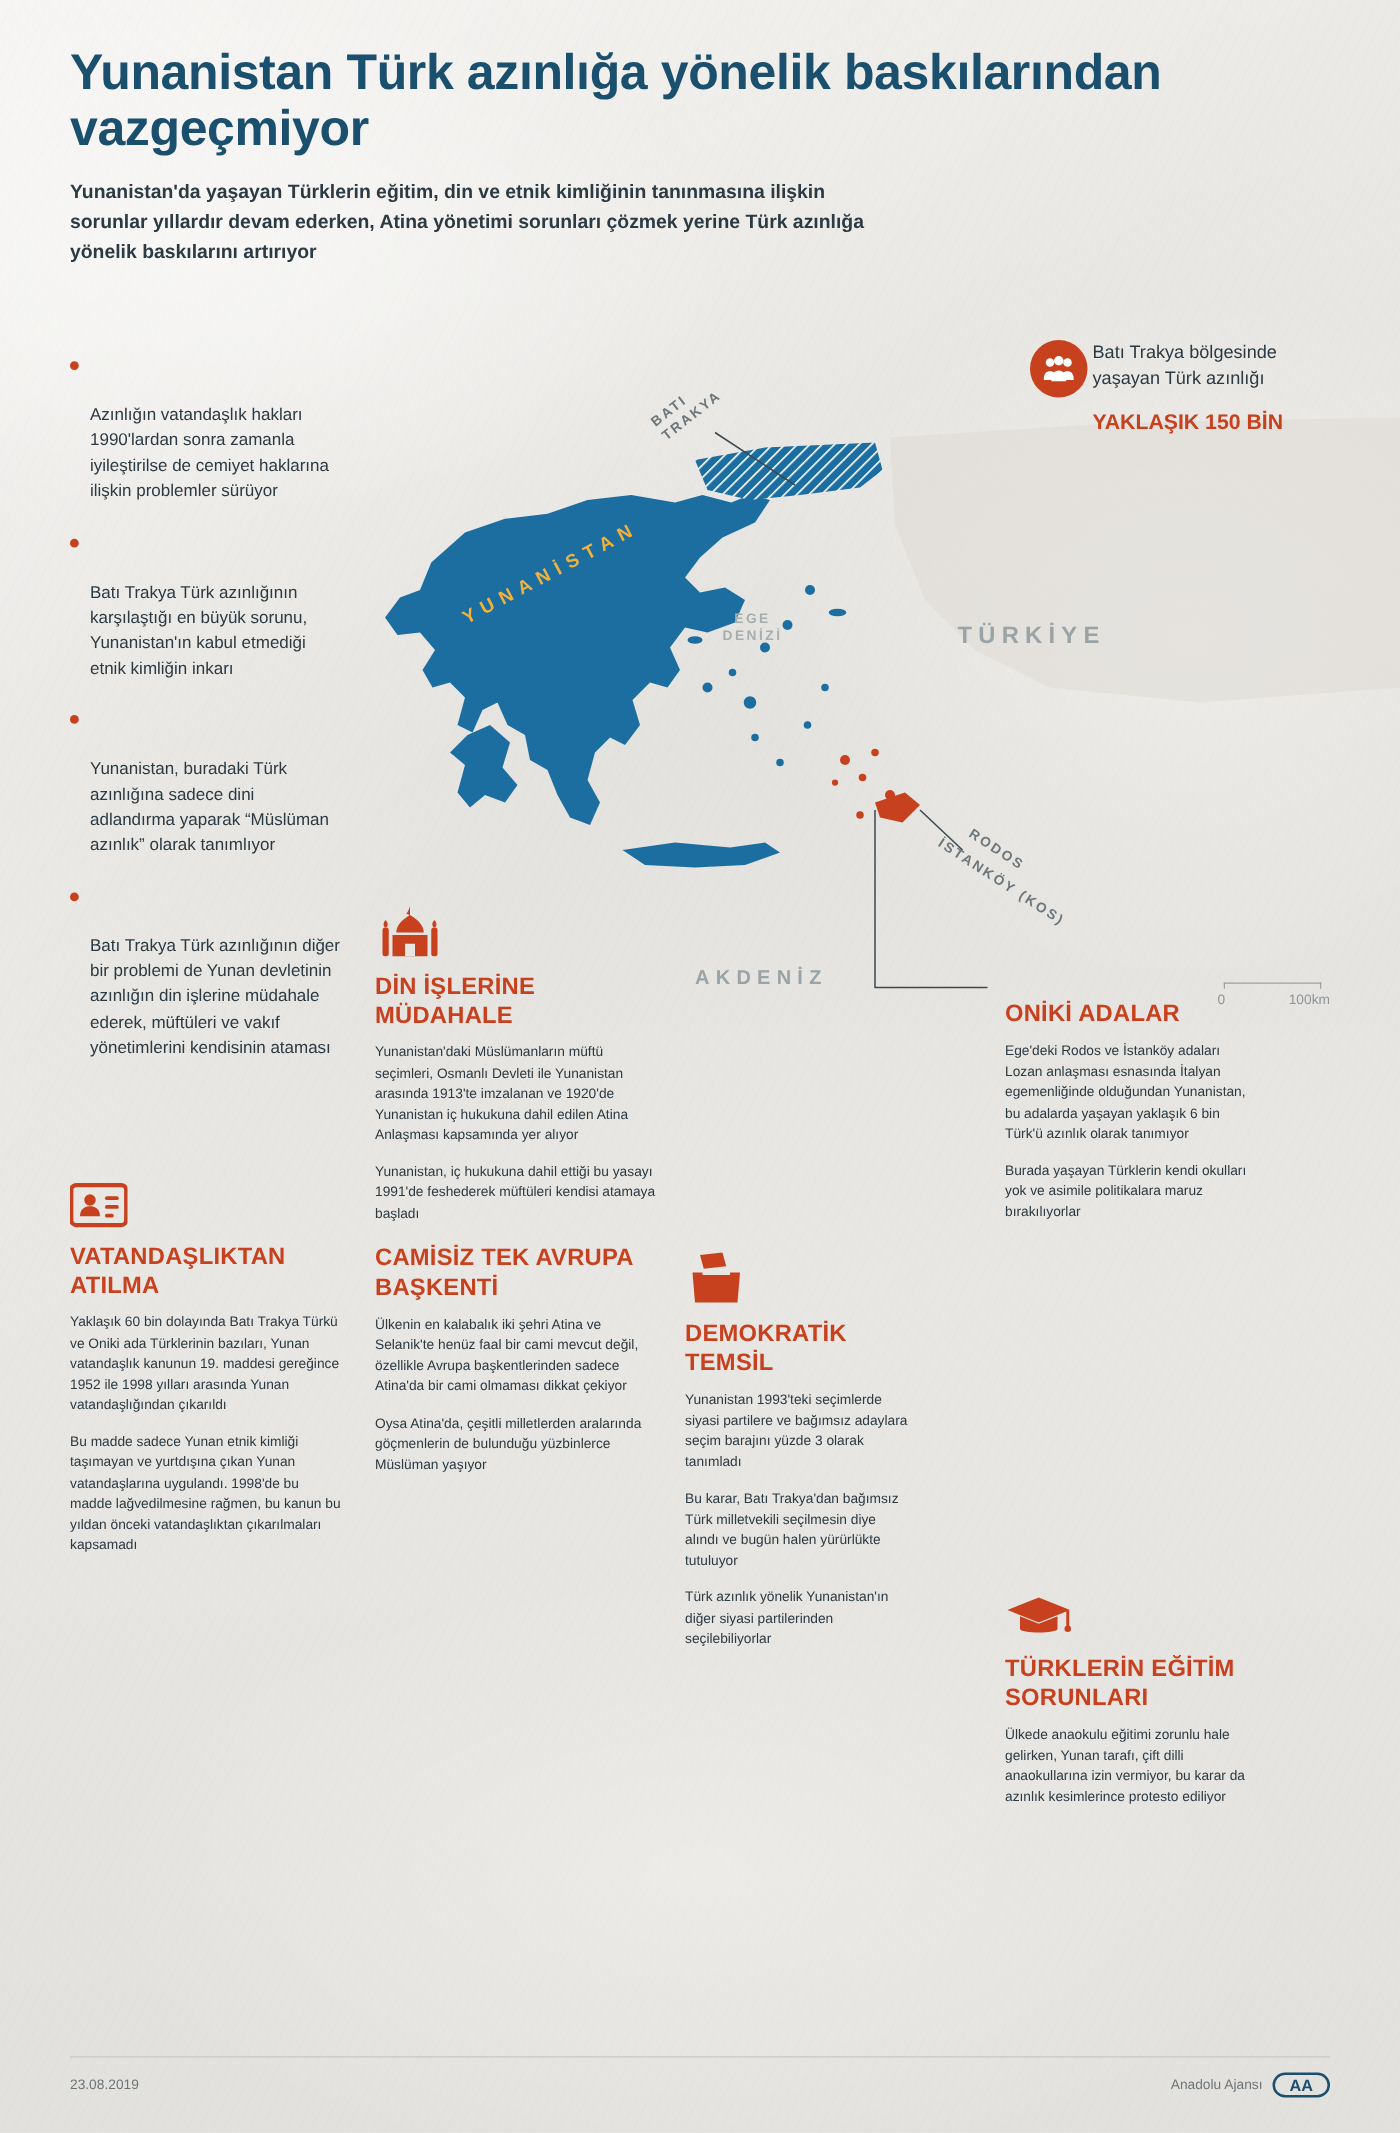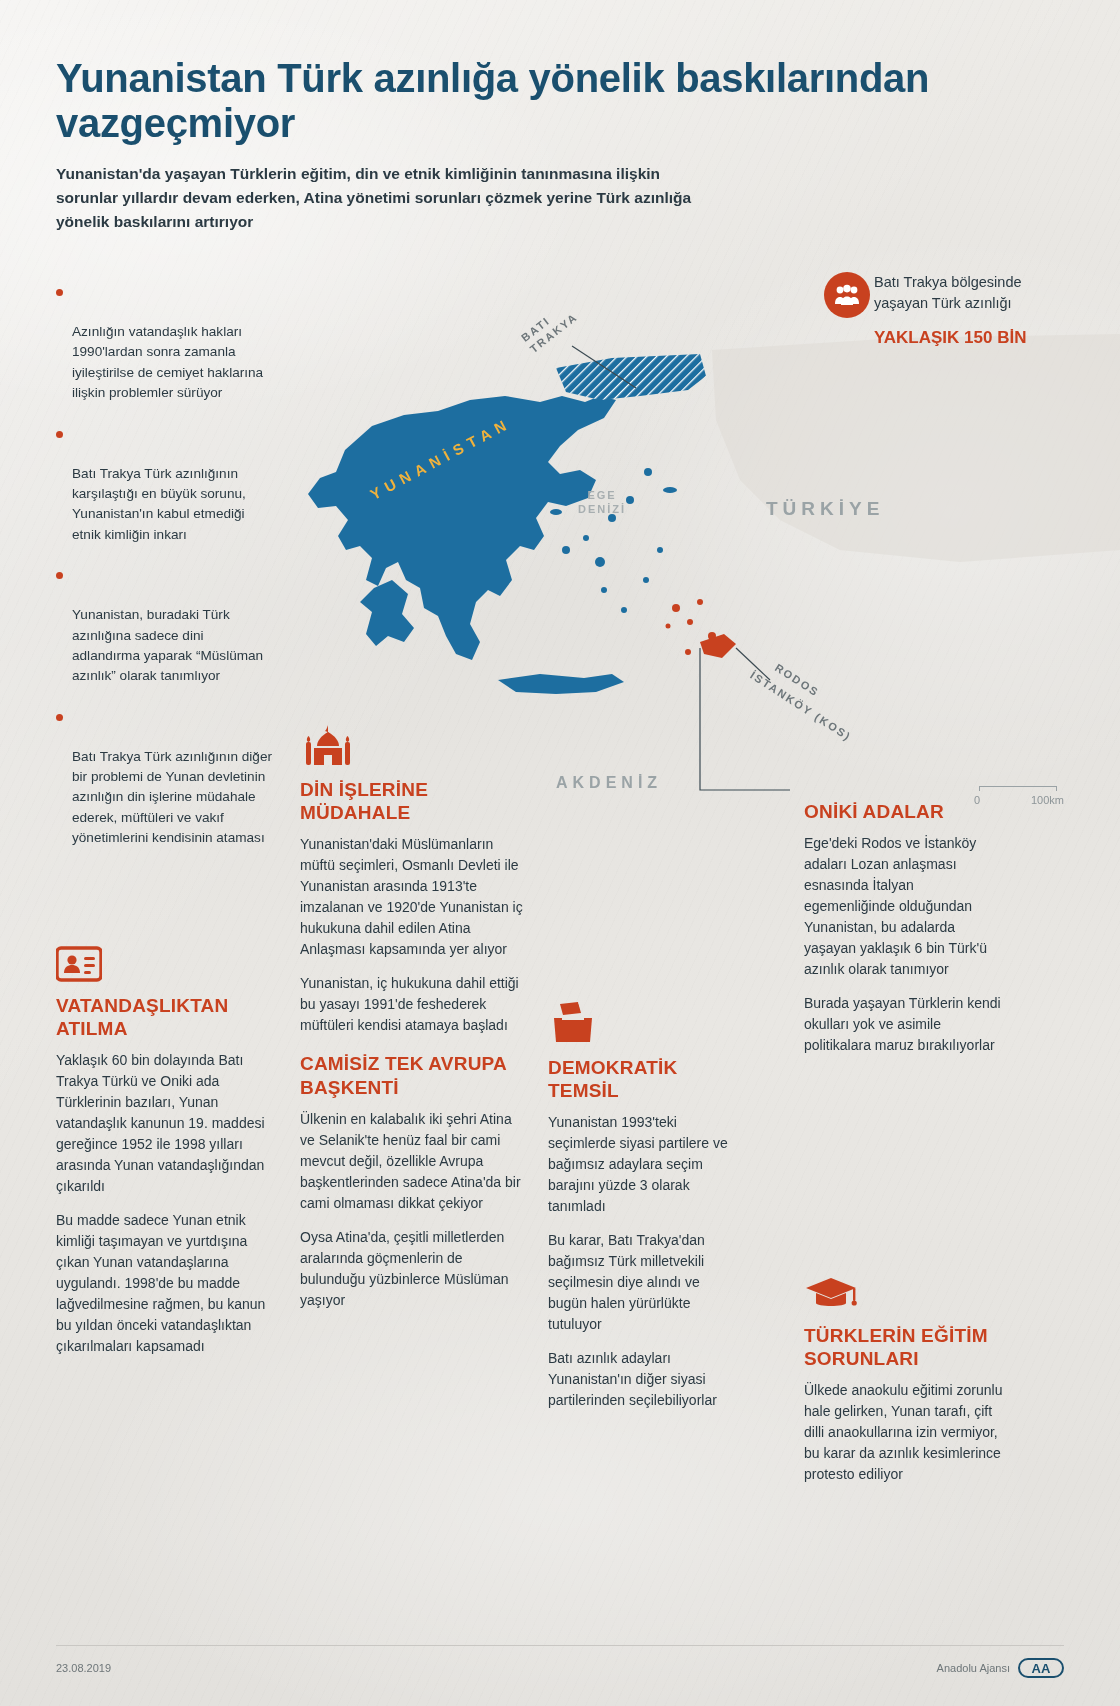--- a/index.html
+++ b/index.html
@@ -24,21 +24,21 @@
       radial-gradient(ellipse 600px 300px at 15% 12%, rgba(255,255,255,.45), transparent 70%),
       radial-gradient(ellipse 500px 400px at 85% 30%, rgba(255,255,255,.35), transparent 70%),
       radial-gradient(ellipse 700px 350px at 50% 88%, rgba(255,255,255,.3), transparent 70%),
       repeating-linear-gradient(115deg, rgba(0,0,0,0.012) 0px, rgba(0,0,0,0.012) 1px, transparent 1px, transparent 9px);
     pointer-events:none;
   }
 
   .wrap { position: relative; z-index: 3; padding: 0 56px; }
 
   
-  #header { padding-top: 56px; }
+  #header { padding-top: 36px; }
   .title {
     font-size: 40px; line-height: 1.12; font-weight: bold;
     color: #1a4f6e; letter-spacing: -0.3px;
   }
   .subtitle {
     margin-top: 16px;
     font-size: 15.5px; line-height: 1.55; color: #2b3a43; font-weight: 600;
     max-width: 650px;
   }
 
@@ -72,21 +72,21 @@
   .bullet { display: flex; gap: 9px; margin-bottom: 20px; }
   .dot { width: 7px; height: 7px; border-radius: 50%; background: #c8411f; margin-top: 7px; flex:0 0 7px; }
   .bullet p { font-size: 13.6px; line-height: 1.5; color: #2b3a43; margin-top: 40px; }
 
   
   .section { position: absolute; z-index: 5; }
   .sec-title {
     color: #c8411f; font-weight: bold; font-size: 19px; line-height: 1.22;
     margin: 10px 0 10px; letter-spacing: .2px;
   }
-  .body-p { font-size: 14px; line-height: 1.5; color: #2b3a43; margin-bottom: 13px; }
+  .body-p { font-size: 11px; line-height: 1.5; color: #2b3a43; margin-bottom: 13px; }
   .icon-wrap { height: 46px; display:flex; align-items:flex-end; }
 
   
   #scale { position: absolute; right: 56px; top: 786px; z-index: 5; color:#8d9598; font-size: 11px; }
   #scale .bar { width: 78px; height: 5px; border: 1px solid #9aa2a5; border-bottom:none; margin-bottom:3px;}
   #scale .lbls { display:flex; justify-content:space-between; width: 90px; margin-left:-5px;}
 
   
   #footer {
     position: absolute; left: 56px; right: 56px; bottom: 28px; z-index: 5;
@@ -257,21 +257,21 @@
       <svg width="50" height="46" viewBox="0 0 50 46" fill="#c8411f">
         <path d="M6,18 h38 l-2,24 h-34 z"></path>
         <rect x="14" y="16" width="22" height="4" fill="#e8e6e2"></rect>
         <path d="M12,4 l18,-2 l3,11 l-18,2 z"></path>
         <path d="M30,2 l6,5 l-3,3 z" fill="#e8e6e2"></path>
       </svg>
     </div>
     <div class="sec-title">DEMOKRATİK TEMSİL</div>
     <p class="body-p">Yunanistan 1993'teki seçimlerde siyasi partilere ve bağımsız adaylara seçim barajını yüzde 3 olarak tanımladı</p>
     <p class="body-p">Bu karar, Batı Trakya'dan bağımsız Türk milletvekili seçilmesin diye alındı ve bugün halen yürürlükte tutuluyor</p>
-    <p class="body-p">Batı azınlık adayları Yunanistan'ın diğer siyasi partilerinden seçilebiliyorlar</p>
+    <p class="body-p">Türk azınlık yönelik Yunanistan'ın diğer siyasi partilerinden seçilebiliyorlar</p>
   </div>
 
   <div class="section" style="left:804px; top:790px; width:200px;">
     <div class="sec-title">ONİKİ ADALAR</div>
     <p class="body-p">Ege'deki Rodos ve İstanköy adaları Lozan anlaşması esnasında İtalyan egemenliğinde olduğundan Yunanistan, bu adalarda yaşayan yaklaşık 6 bin Türk'ü azınlık olarak tanımıyor</p>
     <p class="body-p">Burada yaşayan Türklerin kendi okulları yok ve asimile politikalara maruz bırakılıyorlar</p>
   </div>
 
   <div class="section" style="left:804px; top:1268px; width:200px;">
     <div class="icon-wrap">

